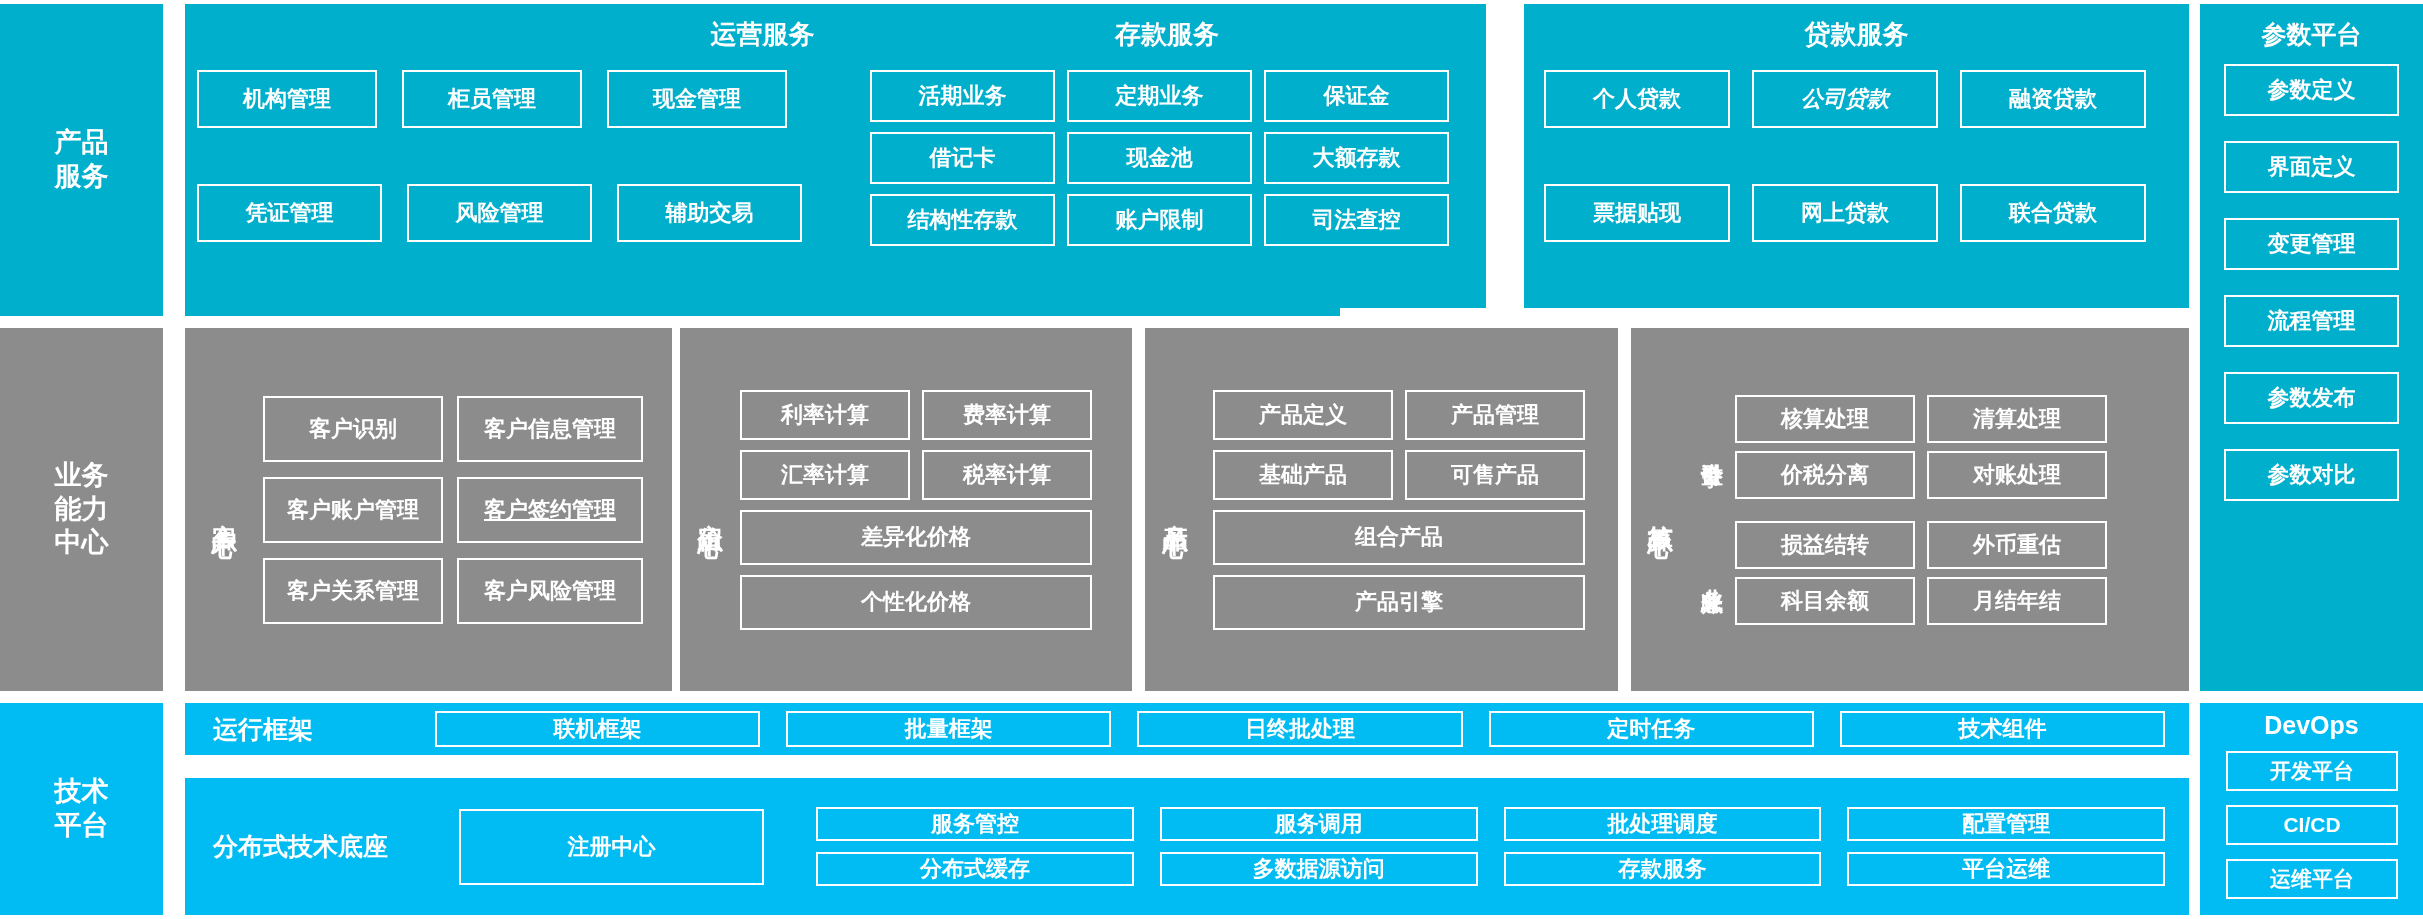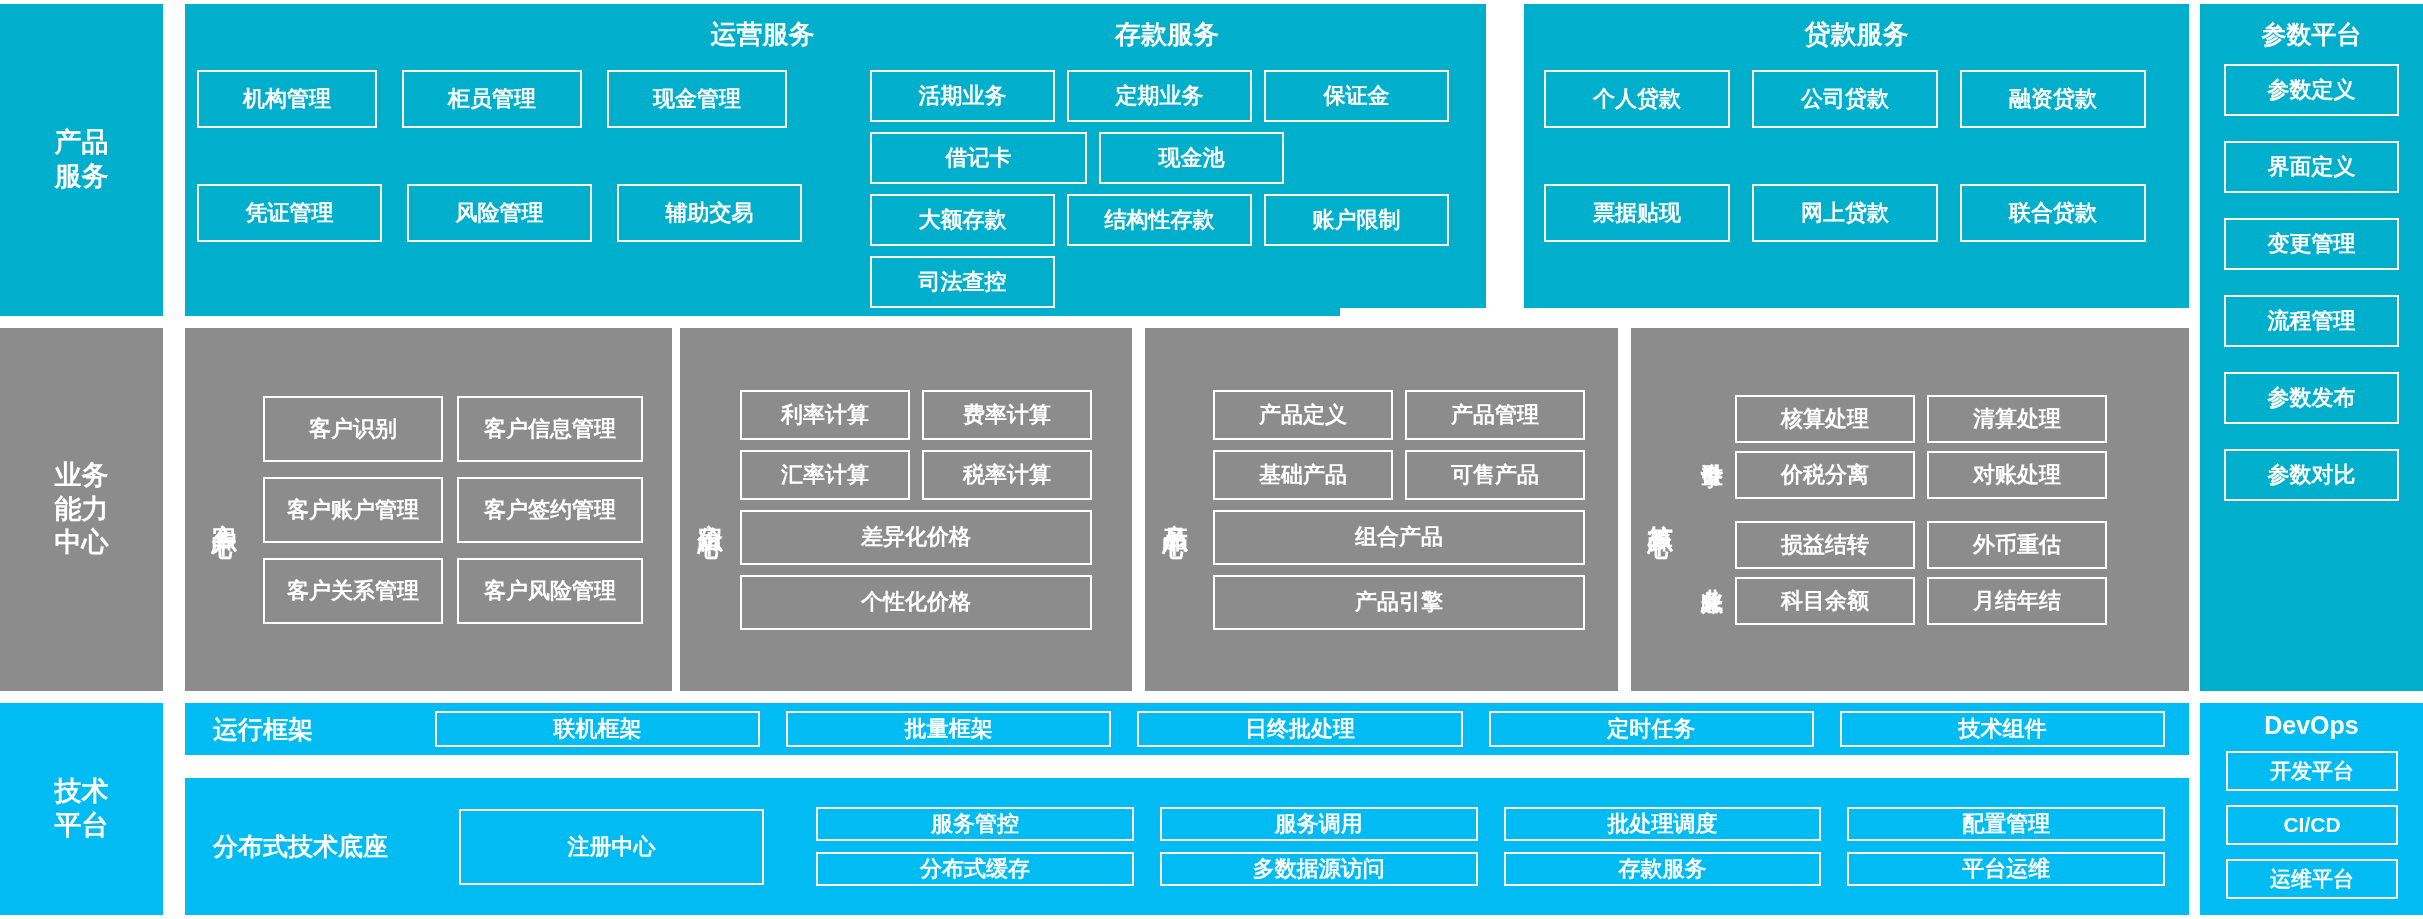--- a/index.html
+++ b/index.html
@@ -92,34 +92,34 @@
         <div class="card" style="width:185px;height:58px;margin-top:22px;">辅助交易</div>
       </div>
     </div>
 
     <div class="teal panel" style="position:absolute;left:848px;top:0;width:638px;height:304px;">
       <div class="panel-title">存款服务</div>
       <div style="position:absolute;left:22px;top:66px;width:596px;display:flex;flex-wrap:wrap;gap:10px 12px;">
         <div class="card" style="width:185px;height:52px;">活期业务</div>
         <div class="card" style="width:185px;height:52px;">定期业务</div>
         <div class="card" style="width:185px;height:52px;">保证金</div>
-        <div class="card" style="width:217px;height:52px;">借记卡</div>
+        <div class="card" style="width:185px;height:52px;">借记卡</div>
         <div class="card" style="width:185px;height:52px;">现金池</div>
         <div class="card" style="width:185px;height:52px;">大额存款</div>
         <div class="card" style="width:185px;height:52px;">结构性存款</div>
         <div class="card" style="width:185px;height:52px;">账户限制</div>
         <div class="card" style="width:185px;height:52px;">司法查控</div>
       </div>
     </div>
 
     <div class="teal panel" style="position:absolute;left:1524px;top:0;width:665px;height:304px;">
       <div class="panel-title">贷款服务</div>
       <div style="position:absolute;left:20px;top:66px;width:630px;display:flex;flex-wrap:wrap;gap:17px 22px;">
         <div class="card" style="width:186px;height:58px;">个人贷款</div>
-        <div class="card" style="width:186px;height:58px;">公司贷款</div>
+        <div class="card" style="width:186px;height:58px;font-style:italic;">公司贷款</div>
         <div class="card" style="width:186px;height:58px;">融资贷款</div>
         <div style="width:100%;height:0;"></div>
         <div class="card" style="width:186px;height:58px;margin-top:22px;">票据贴现</div>
         <div class="card" style="width:186px;height:58px;margin-top:22px;">网上贷款</div>
         <div class="card" style="width:186px;height:58px;margin-top:22px;">联合贷款</div>
       </div>
     </div>
   </div>
 
   <div class="band" id="row2">
@@ -131,21 +131,21 @@
         <div>中心</div>
       </div>
     </div>
 
     <div class="gray" style="position:absolute;left:185px;top:0;width:487px;height:363px;display:flex;">
       <div class="vlabel" style="width:78px;height:100%;">客户中心</div>
       <div style="flex:1;display:flex;flex-wrap:wrap;align-content:center;gap:15px 14px;padding:0 18px 0 0;">
         <div class="card" style="width:180px;height:66px;">客户识别</div>
         <div class="card" style="width:186px;height:66px;">客户信息管理</div>
         <div class="card" style="width:180px;height:66px;">客户账户管理</div>
-        <div class="card" style="width:186px;height:66px;">客户签约管理</div>
+        <div class="card" style="width:186px;height:66px;text-decoration:underline;">客户签约管理</div>
         <div class="card" style="width:180px;height:66px;">客户关系管理</div>
         <div class="card" style="width:186px;height:66px;">客户风险管理</div>
       </div>
     </div>
 
     <div class="gray" style="position:absolute;left:680px;top:0;width:452px;height:363px;display:flex;">
       <div class="vlabel" style="width:60px;height:100%;">定价中心</div>
       <div style="flex:1;display:flex;flex-wrap:wrap;align-content:center;gap:10px 12px;padding:0 20px 0 0;">
         <div class="card" style="width:170px;height:50px;">利率计算</div>
         <div class="card" style="width:170px;height:50px;">费率计算</div>

